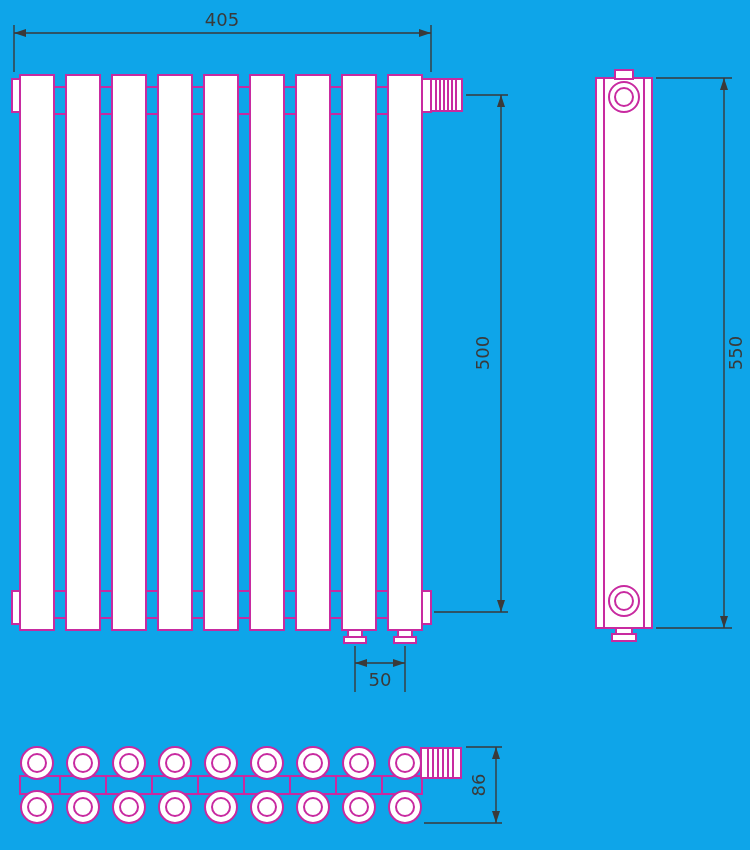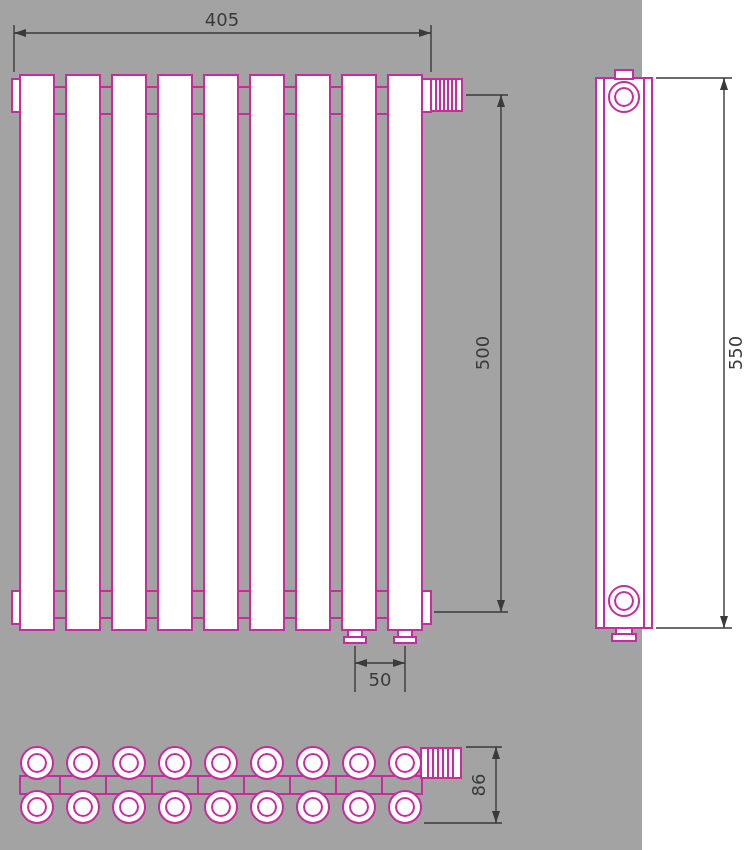--- a/index.html
+++ b/index.html
@@ -1,17 +1,17 @@
 <!DOCTYPE html>
 <html style="--c-product: #c82aa0; --c-dimension: #3a3a3a;"><head>
 <meta charset="utf-8">
 <style>
   html, body { margin: 0; padding: 0; background: #ffffff; }
   .canvas {
-    width: 642px; height: 850px; background: #a3a3a3; position: relative;
+    width: 750px; height: 850px; background: #0ea5e9; position: relative;
     font-family: "DejaVu Sans", sans-serif;
   }
   svg { display: block; }
   .product  { stroke: var(--c-product, #c82aa0); stroke-width: 2; fill: none; }
   .productw { stroke: var(--c-product, #c82aa0); stroke-width: 2; fill: #ffffff; }
   .dim      { stroke: var(--c-dimension, #3a3a3a); stroke-width: 1.4; fill: none; }
   .dimfill  { fill: var(--c-dimension, #3a3a3a); stroke: none; }
   .dim-text {
     fill: var(--c-dimension, #2e2e2e);
     font-family: "DejaVu Sans", sans-serif;

